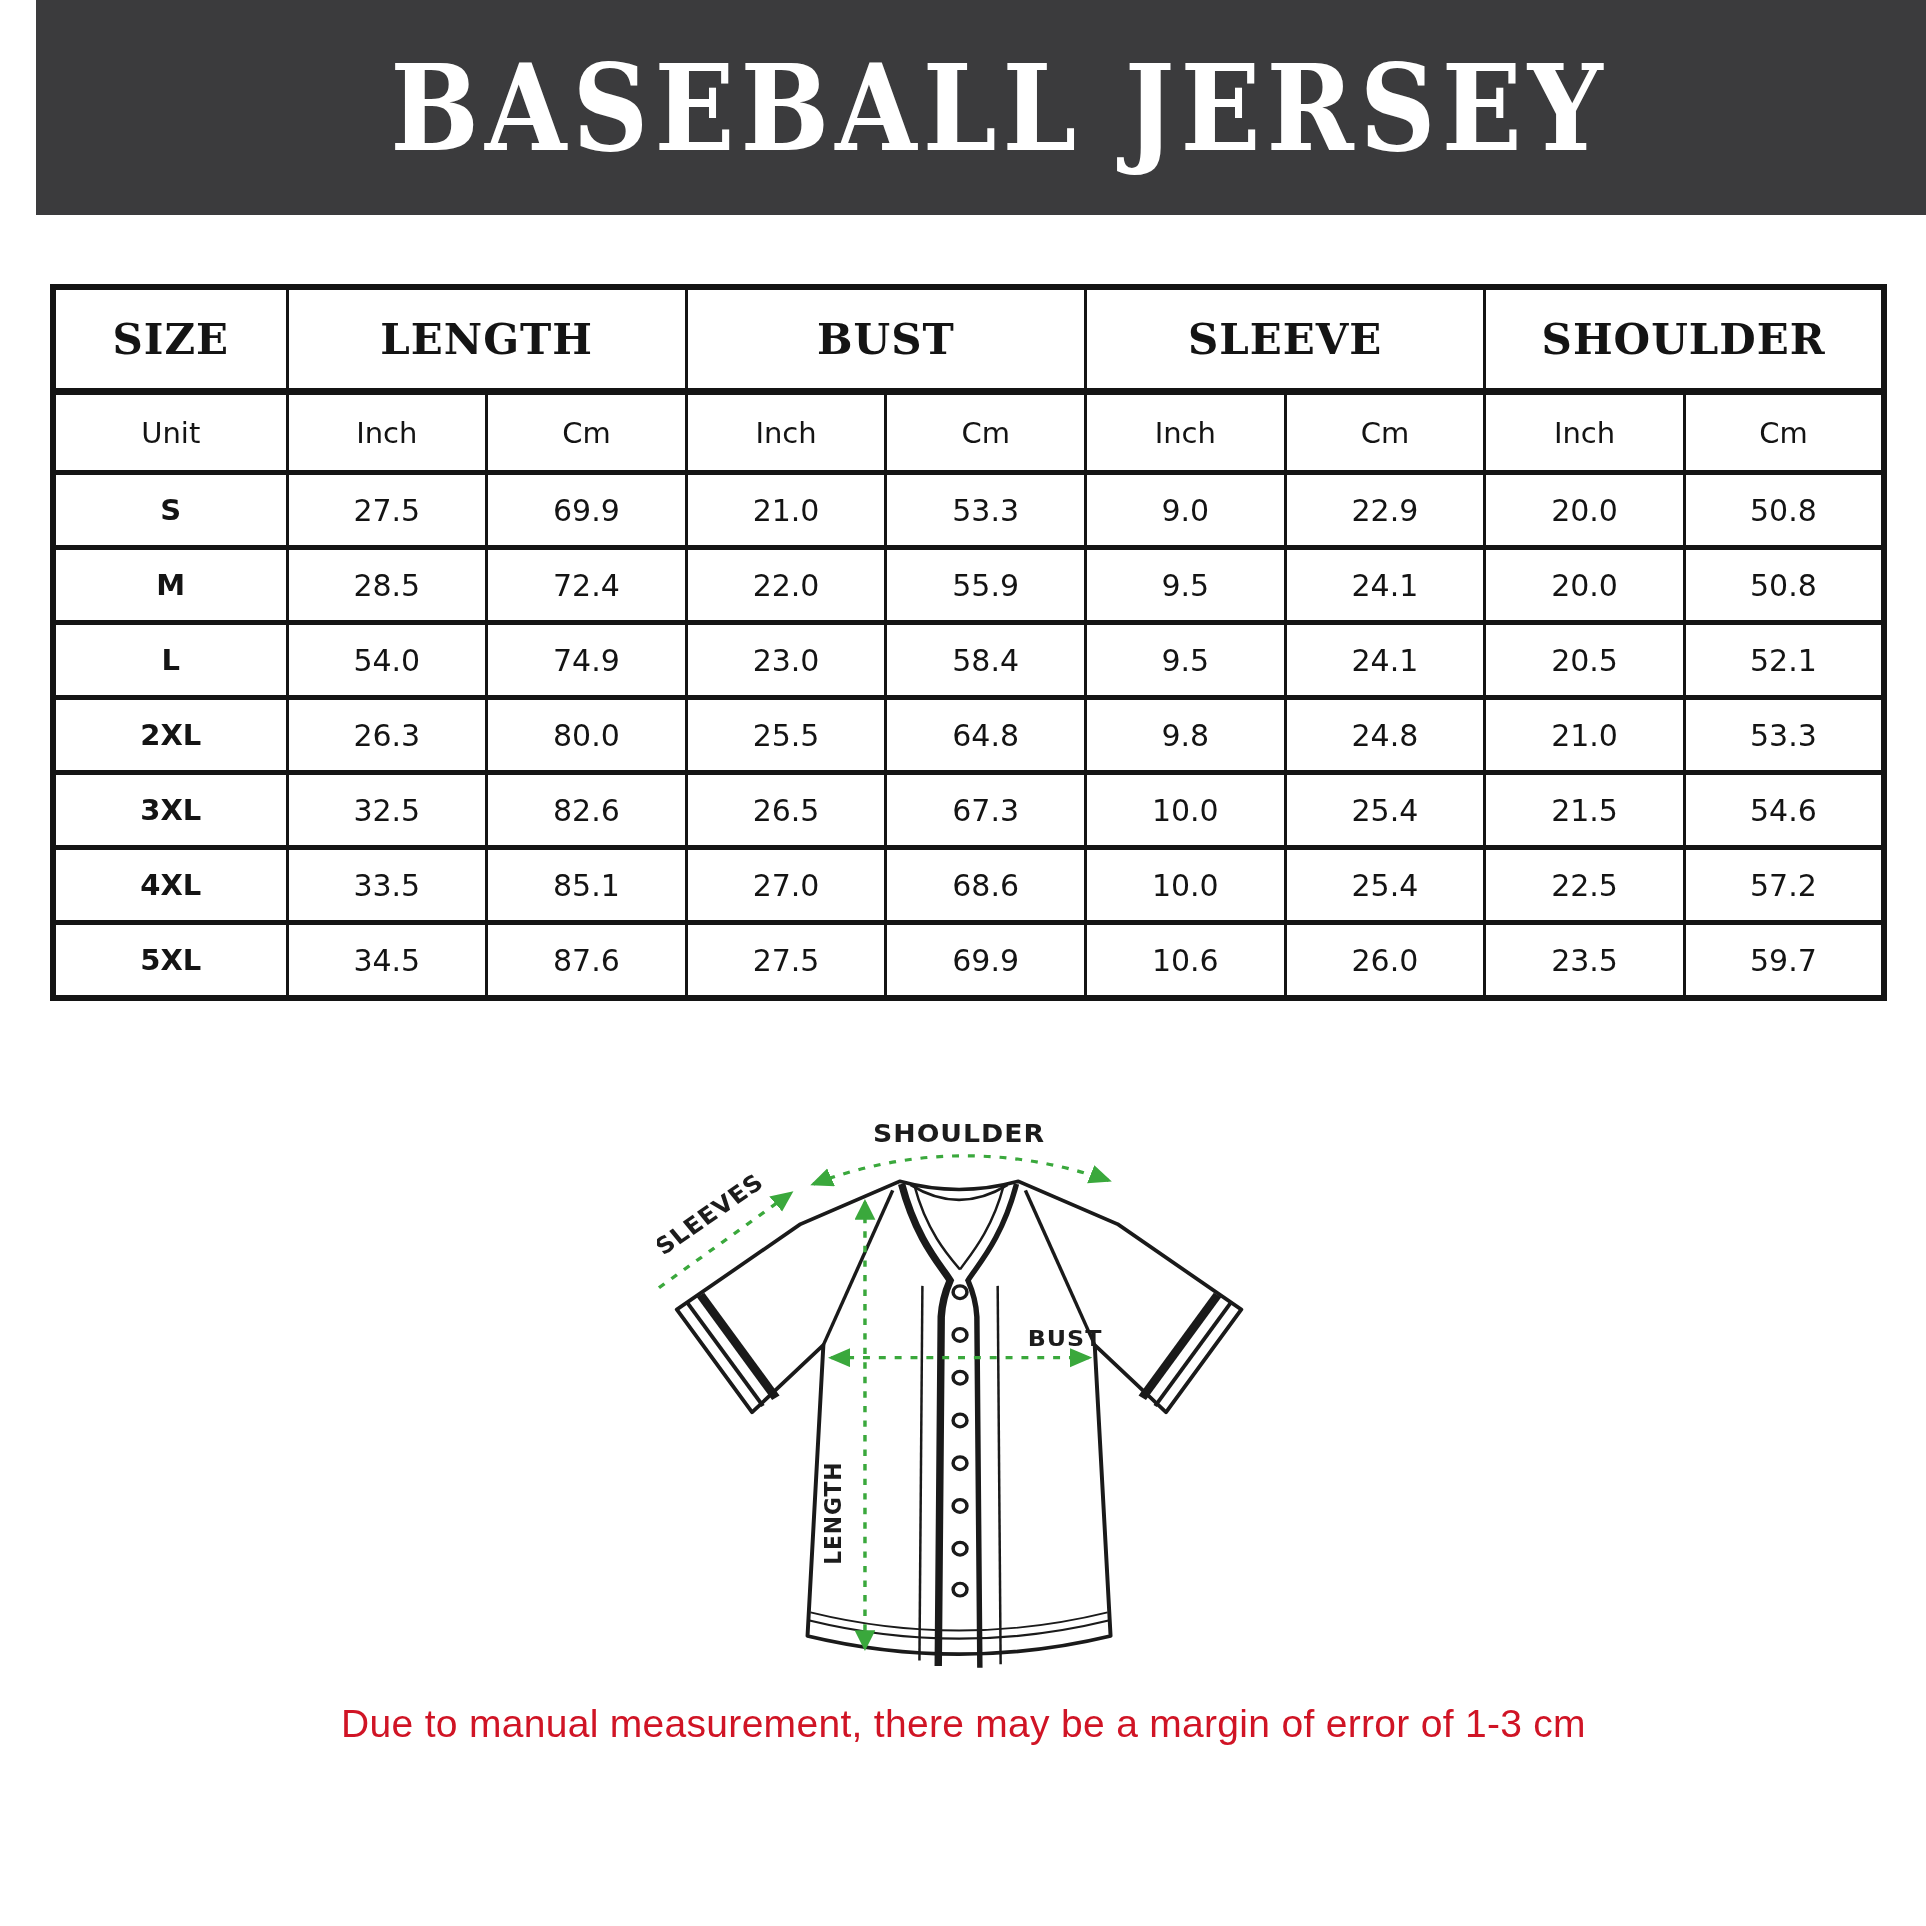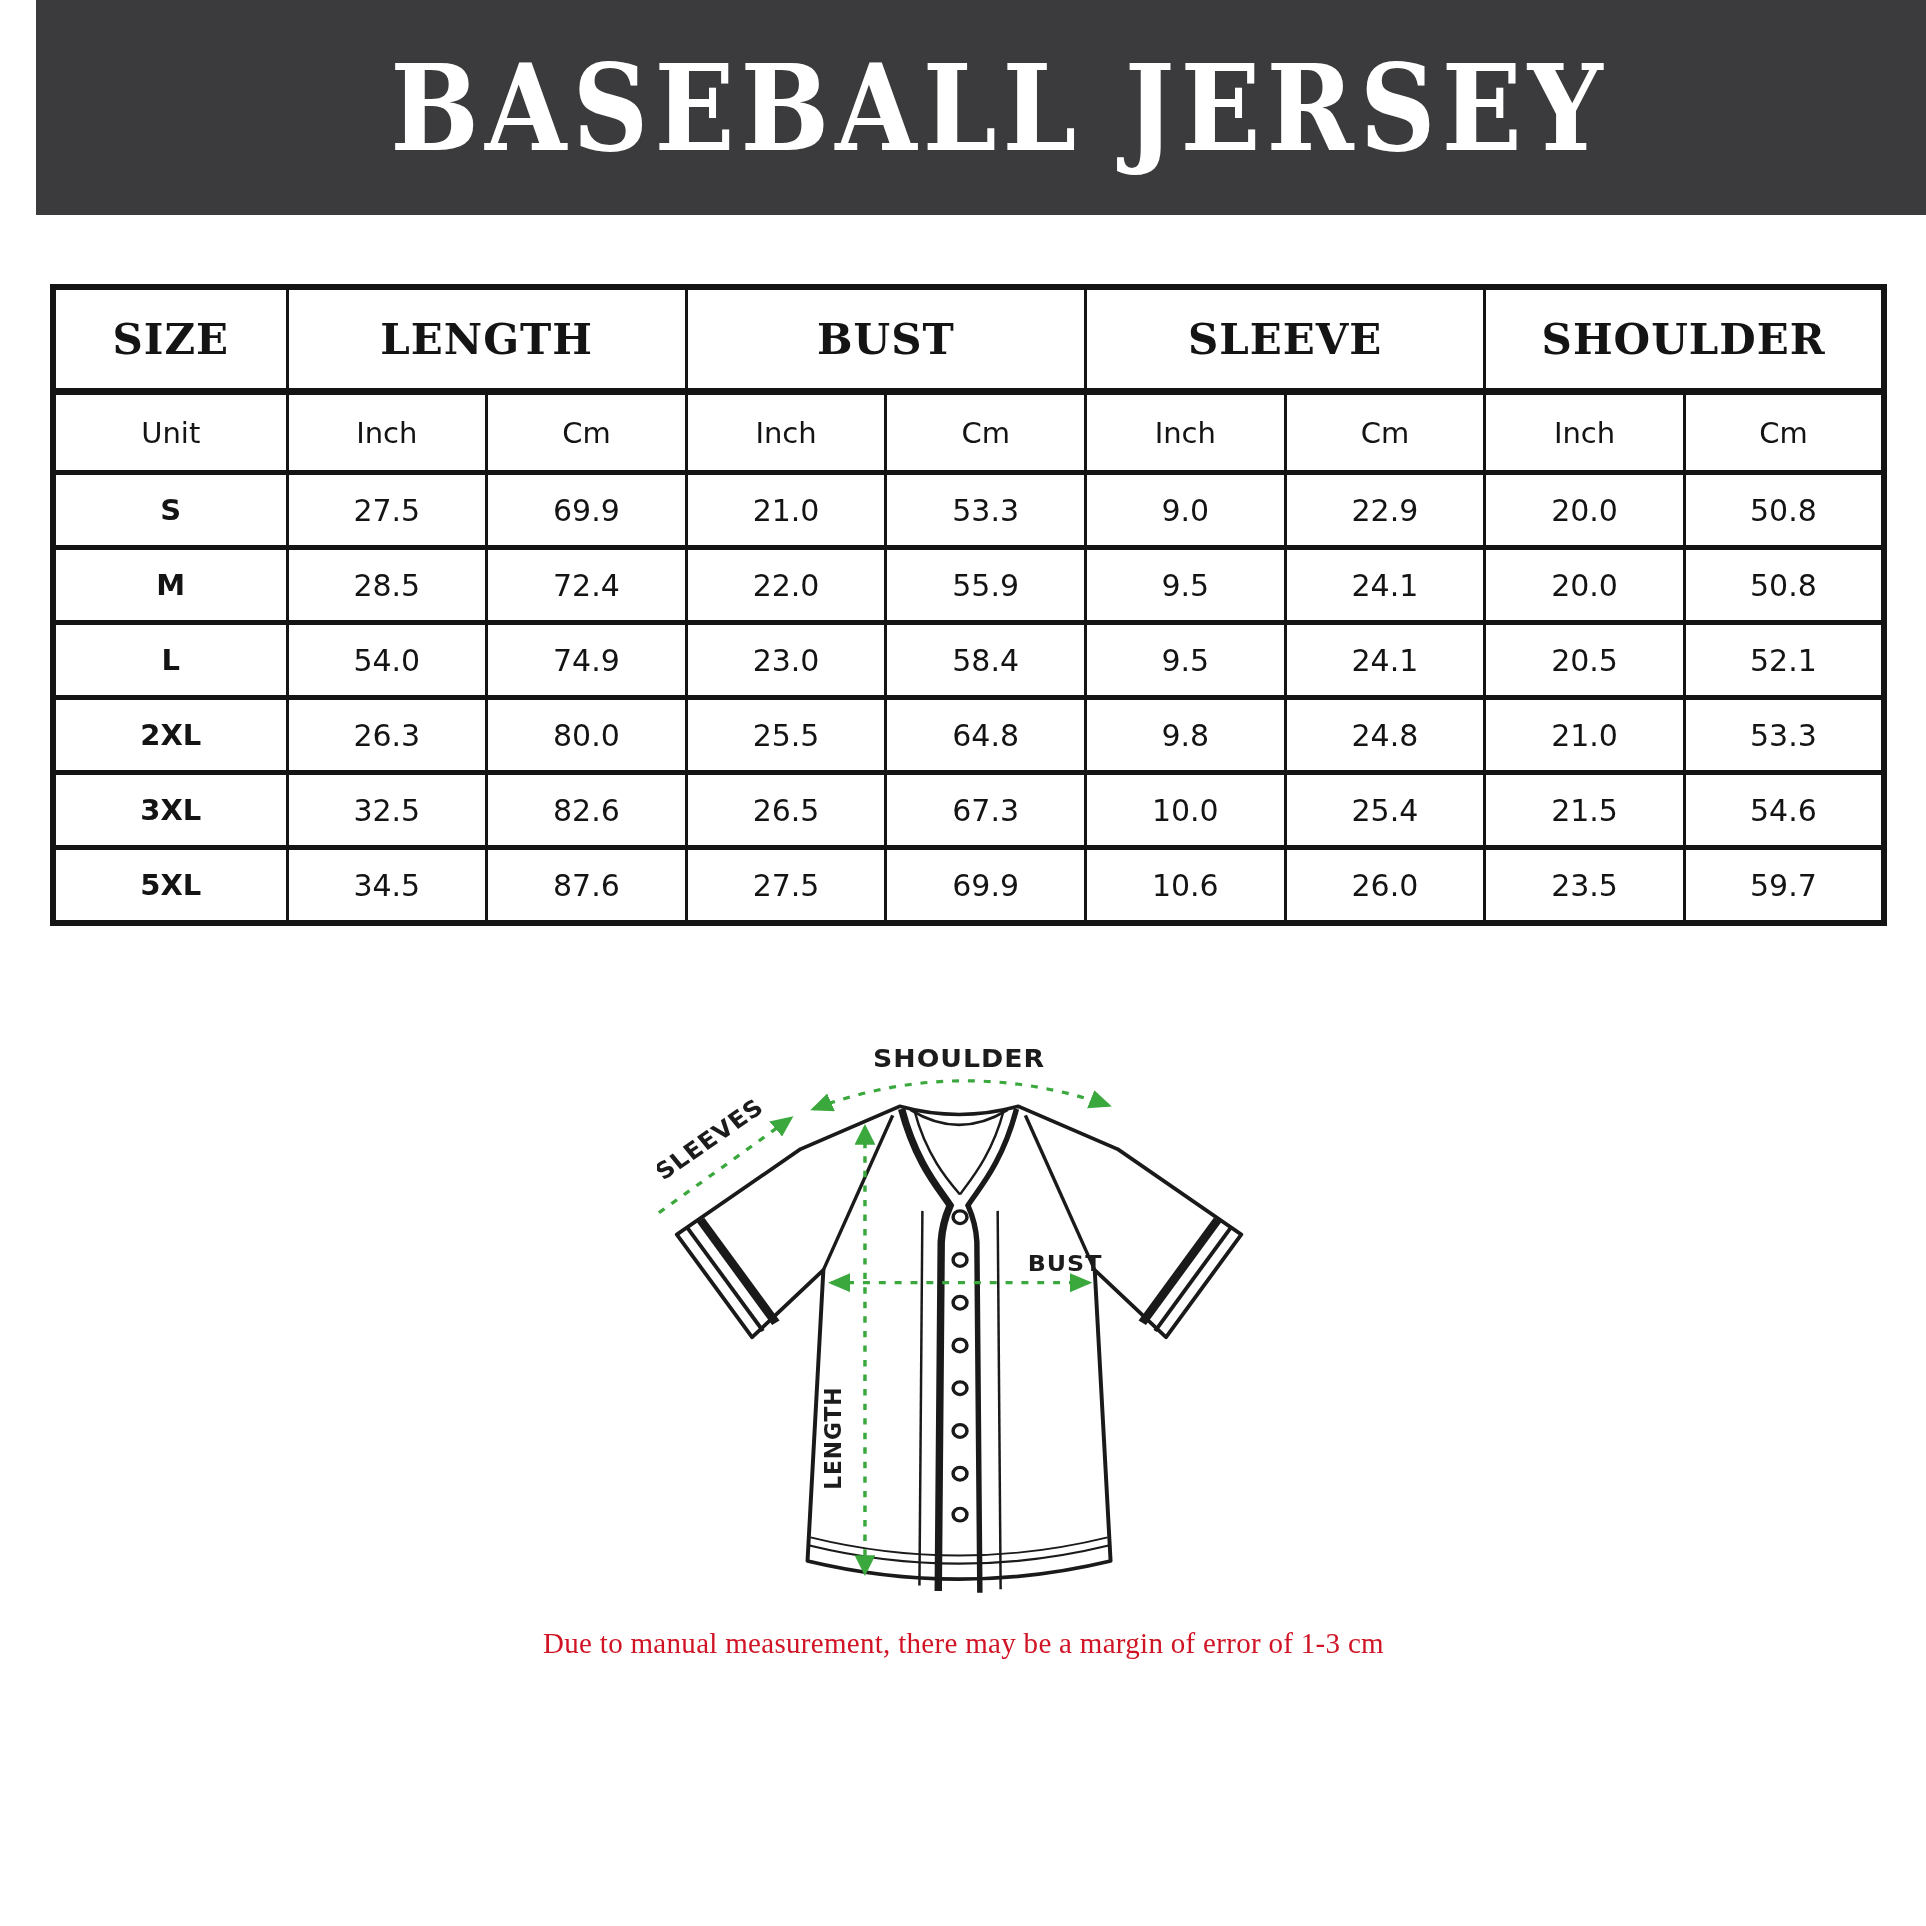--- a/index.html
+++ b/index.html
@@ -38,22 +38,22 @@
   
   .diagram-wrap{margin-top:103px;display:flex;justify-content:center;}
   .diagram-wrap svg{display:block;}
   .svg-label{
     font-family:"DejaVu Sans",sans-serif;font-weight:bold;
     fill:#1c1c1c;letter-spacing:1px;
   }
   
   .note{
     margin-top:16px;text-align:center;
-    font-size:29px;letter-spacing:0.3px;color:#d01425;
-    font-family:Liberation Serif, serif;
+    font-size:39px;letter-spacing:0.3px;color:#d01425;
+    font-family:Liberation Sans, sans-serif;
   }
 </style>
 </head>
 <body>
 
 <header class="banner" style="background: rgb(59, 59, 61);">
   <div class="banner-title" style="color: rgb(255, 255, 255);">BASEBALL JERSEY</div>
 </header>
 
 <table class="size-table">
@@ -138,20 +138,31 @@
         <td>32.5</td>
         <td>82.6</td>
         <td>26.5</td>
         <td>67.3</td>
         <td>10.0</td>
         <td>25.4</td>
         <td>21.5</td>
         <td>54.6</td>
       </tr>
       <tr class="data-row">
+        <td class="size-cell">4XL</td>
+        <td>33.5</td>
+        <td>85.1</td>
+        <td>27.0</td>
+        <td>68.6</td>
+        <td>10.0</td>
+        <td>25.4</td>
+        <td>22.5</td>
+        <td>57.2</td>
+      </tr>
+      <tr class="data-row">
         <td class="size-cell">5XL</td>
         <td>34.5</td>
         <td>87.6</td>
         <td>27.5</td>
         <td>69.9</td>
         <td>10.6</td>
         <td>26.0</td>
         <td>23.5</td>
         <td>59.7</td>
       </tr>

